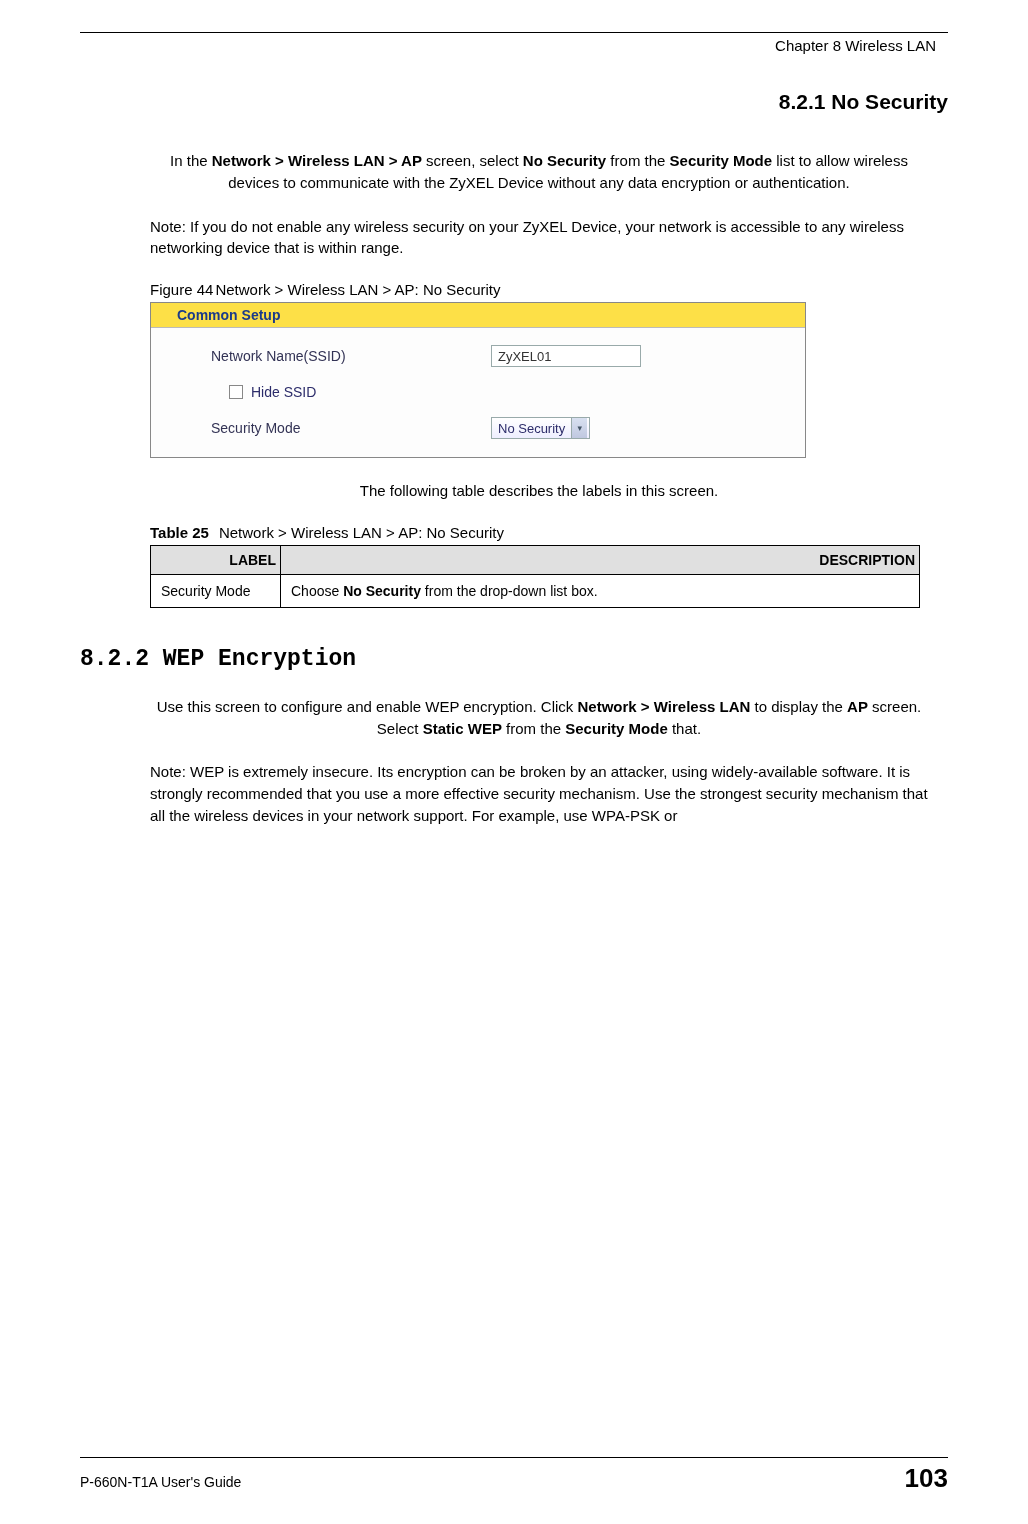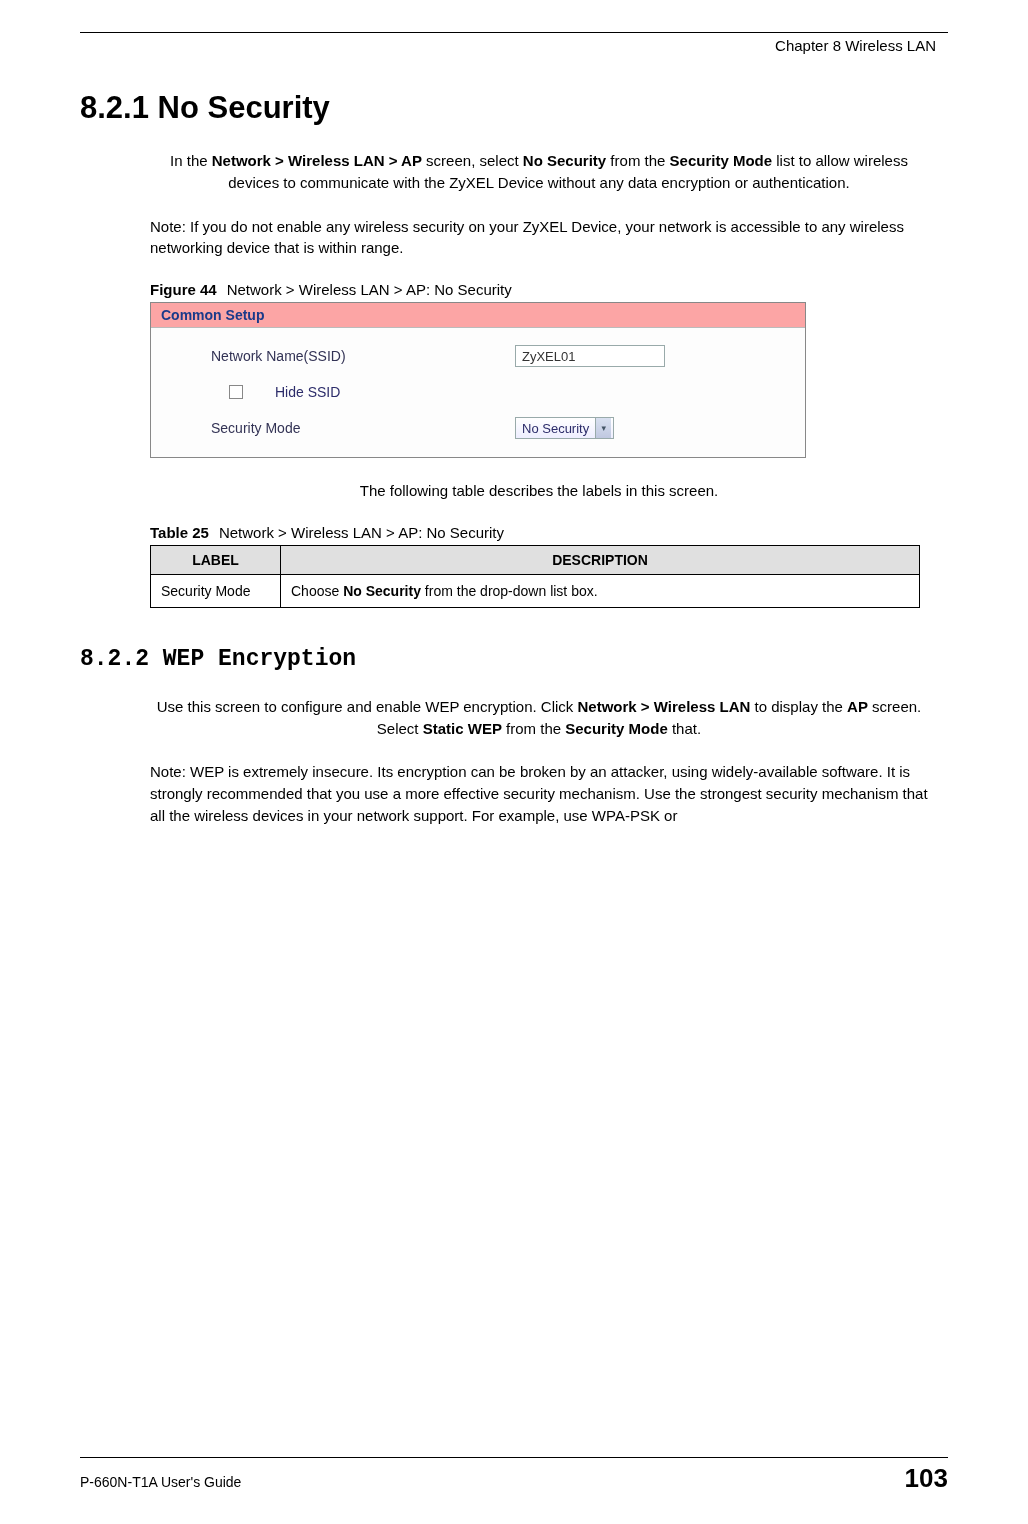--- a/index.html
+++ b/index.html
@@ -23,24 +23,25 @@
       margin-bottom: 4px;
       width: 100%;
     }
     .chapter-header {
       text-align: right;
       font-size: 15px;
       margin-bottom: 36px;
       padding-right: 12px;
     }
     .section-heading {
-      font-size: 31px;
+      font-size: 21px;
       font-weight: bold;
       font-family: Arial, Helvetica, sans-serif;
-      margin-bottom: 24px;
+      margin-bottom: 36px;
+      text-align: right;
     }
     .section-heading-2 {
       font-size: 23px;
       font-weight: bold;
       font-family: Liberation Mono, monospace;
       margin-top: 38px;
       margin-bottom: 24px;
     }
     .body-block {
       margin-left: 70px;
@@ -54,51 +55,50 @@
     .note {
       margin-bottom: 22px;
       line-height: 1.45;
     }
     .b { font-weight: bold; }
     .fig-caption {
       font-size: 15px;
       margin-bottom: 4px;
     }
     .fig-caption .lead {
-      font-weight: bold;
-      margin-right: 10px;
+      font-weight: normal;
+      margin-right: 2px;
     }
     .screenshot-frame {
       border: 1px solid #888;
       background: #fdfdfd;
       margin-bottom: 22px;
       width: 656px;
       height: 156px;
       overflow: hidden;
     }
     .screenshot-header {
-      background: #fca5a5;
+      background: #fde047;
       color: #1a3a8a;
       font-family: Verdana, sans-serif;
       font-size: 14px;
       font-weight: bold;
-      padding: 4px 10px;
+      padding: 4px 26px;
       border-bottom: 1px solid #bbb;
     }
     .screenshot-body {
       padding: 14px 18px 8px 60px;
       color: #2c2c6a;
       font-size: 14px;
     }
     .ss-row {
       display: flex;
       align-items: center;
       margin-bottom: 8px;
       height: 28px;
-      gap: 24px;
     }
     .ss-label {
       width: 280px;
       color: #333355;
     }
     .ss-checkbox {
       display: inline-block;
       width: 14px;
       height: 14px;
       border: 1px solid #888;
@@ -145,25 +145,25 @@
       font-weight: bold;
       margin-right: 10px;
     }
     .label-table {
       border-collapse: collapse;
       width: 770px;
       margin-bottom: 8px;
     }
     .label-table th {
       background: #e0e0e0;
-      text-align: center;
+      text-align: right;
       font-family: Arial, sans-serif;
       font-size: 14px;
       font-weight: bold;
-      padding: 6px 18px;
+      padding: 6px 4px;
       border: 1px solid #000;
     }
     .label-table td {
       font-size: 14px;
       padding: 8px 10px;
       border: 1px solid #000;
       vertical-align: top;
     }
     .label-table .col-label { width: 130px; }
     .footer {

